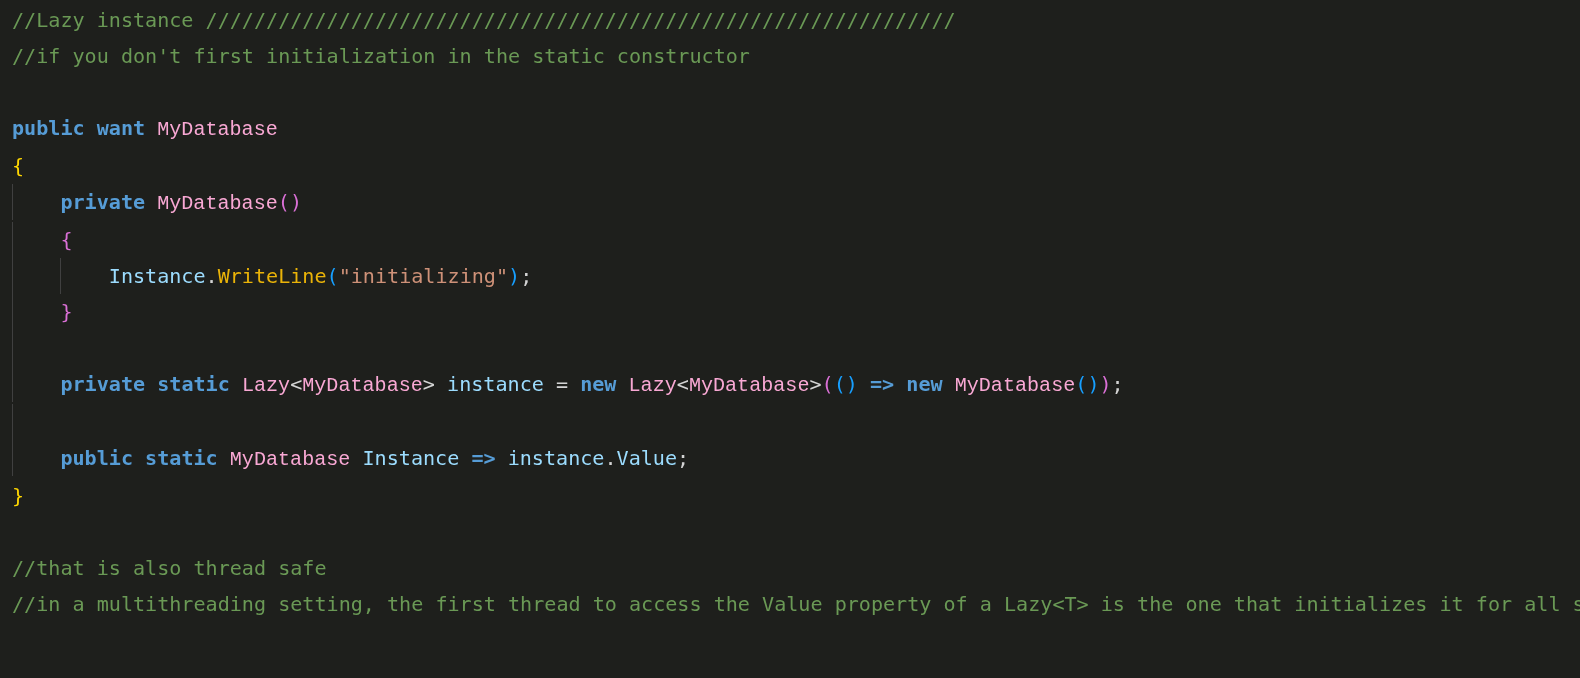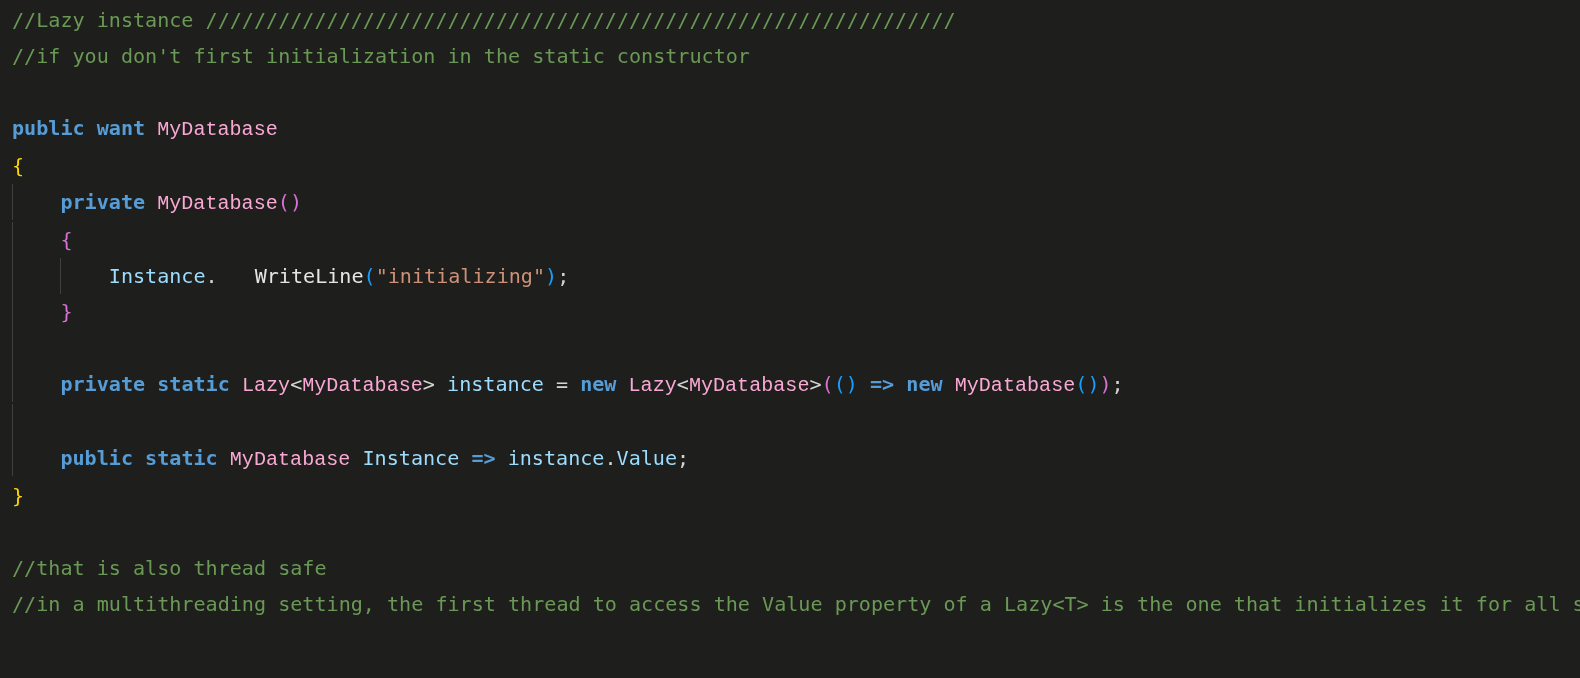--- a/index.html
+++ b/index.html
@@ -15,21 +15,21 @@
     padding: 2px 12px 12px 12px;
     font-family: "Menlo", "Consolas", "DejaVu Sans Mono", monospace;
     font-size: 20.1px;
     line-height: 36px;
     white-space: pre;
     color: #d4d4d4;
   }
   .c-comment { color: #6a9955; }
   .c-keyword { color: #569cd6; font-weight: bold; }
   .c-type    { color: #f9a8d4; font-family: Liberation Mono, monospace; }
-  .c-func    { color: #e5e5e5; margin-left: 37px; }
+  .c-func    { color: #eab308; }
   .c-string  { color: #ce9178; }
   .c-punc    { color: #d4d4d4; }
   .c-brace   { color: #ffd700; }
   .c-paren-p { color: #da70d6; }
   .c-paren-b { color: #179fff; }
   .c-ident   { color: #9cdcfe; }
   .guide {
     display: inline-block;
     width: 1px;
     background: #404040;

